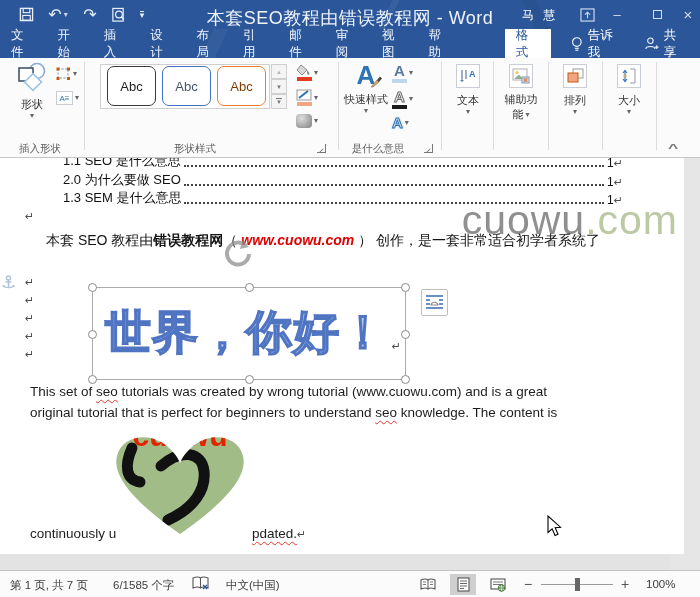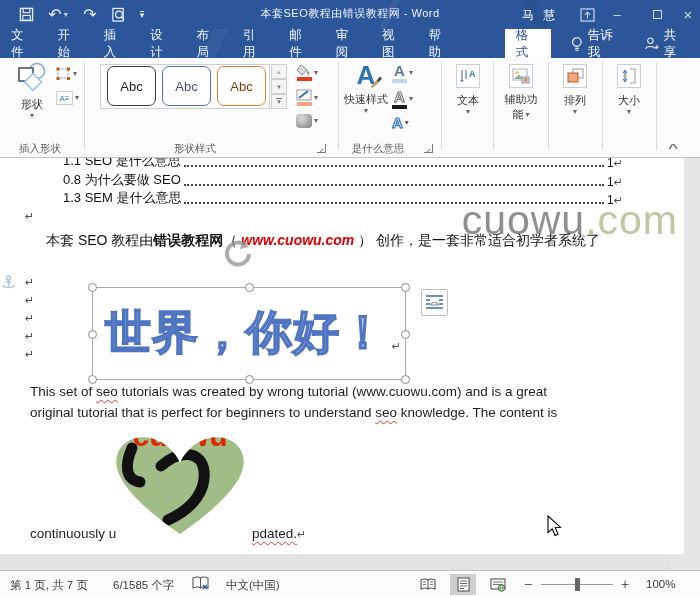--- a/index.html
+++ b/index.html
@@ -12,21 +12,21 @@
   .abs { position:absolute; }
 
   
   #titlebar { left:0; top:0; width:700px; height:29px; background:#2b579a; color:#fff; }
   #titlebar::before{ content:""; position:absolute; inset:0;
     background:
       linear-gradient(115deg, transparent 55%, rgba(255,255,255,.05) 55%, rgba(255,255,255,.05) 56%, transparent 56%),
       linear-gradient(65deg, transparent 75%, rgba(0,0,0,.06) 75%, rgba(0,0,0,.06) 77%, transparent 77%);
   }
   .qat-btn { position:absolute; top:4px; width:24px; height:21px; display:flex; align-items:center; justify-content:center; color:#e8eefb; font-size:14px; }
-  #title-text { position:absolute; top:6px; left:0; right:0; text-align:center; font-size:11px; color:#eef3fc; letter-spacing:.5px; }
+  #title-text { position:absolute; top:6px; left:0; right:0; text-align:center; font-size:18px; color:#eef3fc; letter-spacing:.5px; }
   #user-name { position:absolute; top:7px; left:522px; font-size:12px; color:#fff; letter-spacing:3px; }
   .winbtn { position:absolute; top:0; width:30px; height:29px; display:flex; align-items:center; justify-content:center; color:#d5dff1; font-size:13px; }
   .maxbox { width:9px; height:9px; border:1px solid #d5dff1; }
 
   
   #tabrow { left:0; top:29px; width:700px; height:29px; background:#2b579a; color:#fff; display:flex; align-items:stretch; }
   #tabrow::before{ content:""; position:absolute; inset:0;
     background:linear-gradient(115deg, transparent 30%, rgba(255,255,255,.04) 30%, rgba(255,255,255,.04) 32%, transparent 32%); pointer-events:none;}
   .tab { display:flex; align-items:center; padding:0 11px; font-size:12.5px; color:#f2f6ff; position:relative; }
   .tab.active { background:#fff; color:#2b579a; }
@@ -357,21 +357,21 @@
   <div class="abs" id="docarea">
     <div id="page">
 
       <div class="tocline" style="top:-6px;">
         <span>1.1 SEO 是什么意思</span>
         <span class="leader"></span>
         <span class="pgnum">1</span>
         <span class="pmark">↵</span>
       </div>
       <div class="tocline" style="top:13px;">
-        <span>0.8  为什么要做 SEO</span>
+        <span>2.0  为什么要做 SEO</span>
         <span class="leader"></span>
         <span class="pgnum">1</span>
         <span class="pmark">↵</span>
       </div>
       <div class="tocline" style="top:31px;">
         <span>1.3 SEM 是什么意思</span>
         <span class="leader"></span>
         <span class="pgnum">1</span>
         <span class="pmark">↵</span>
       </div>

